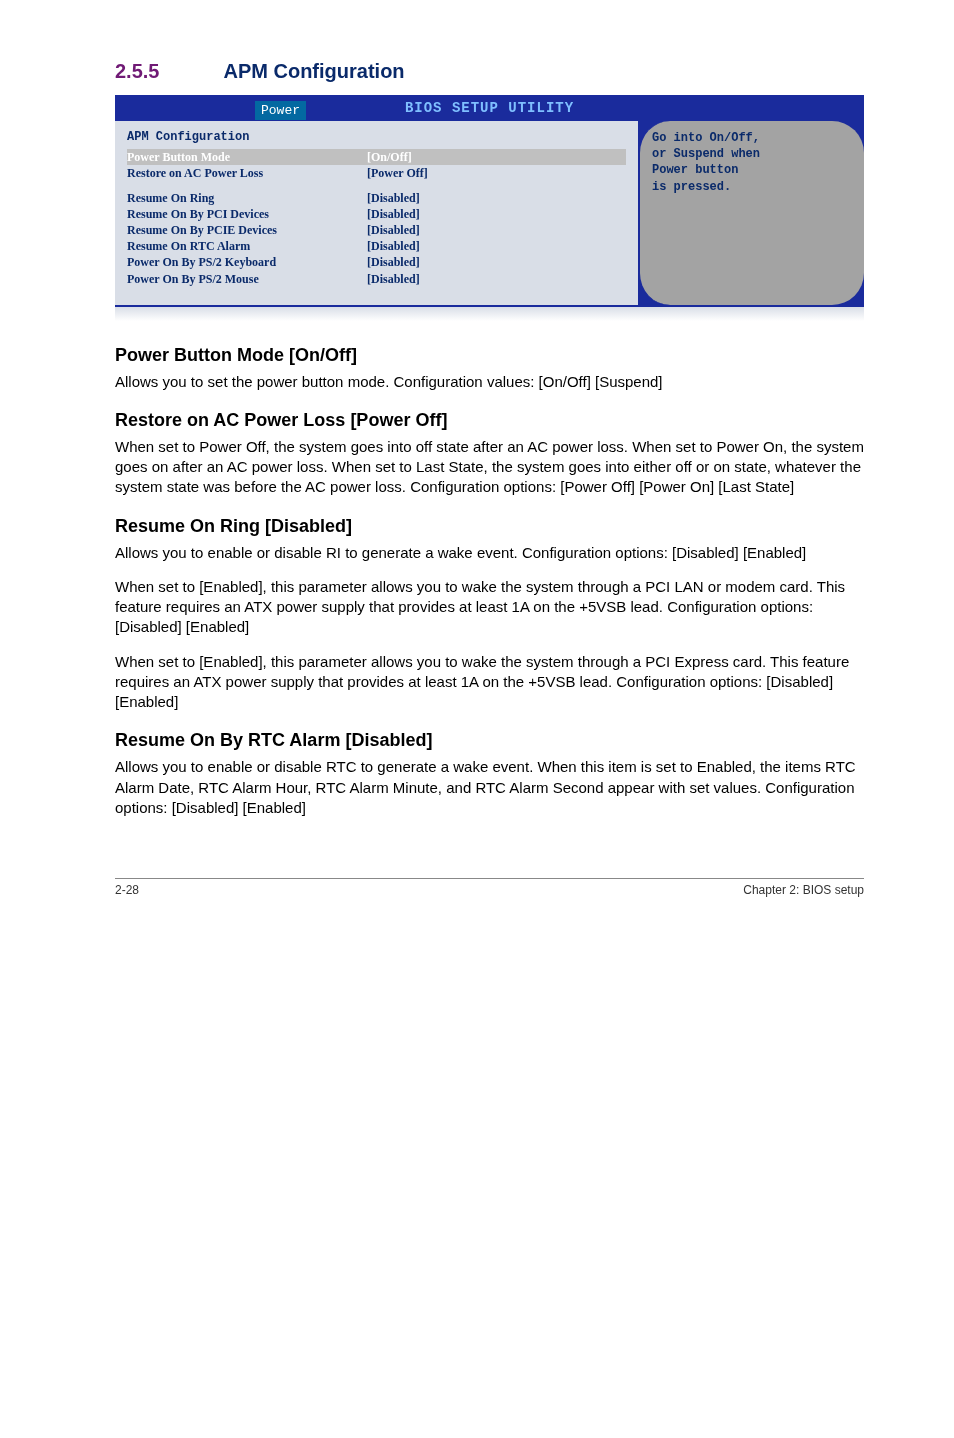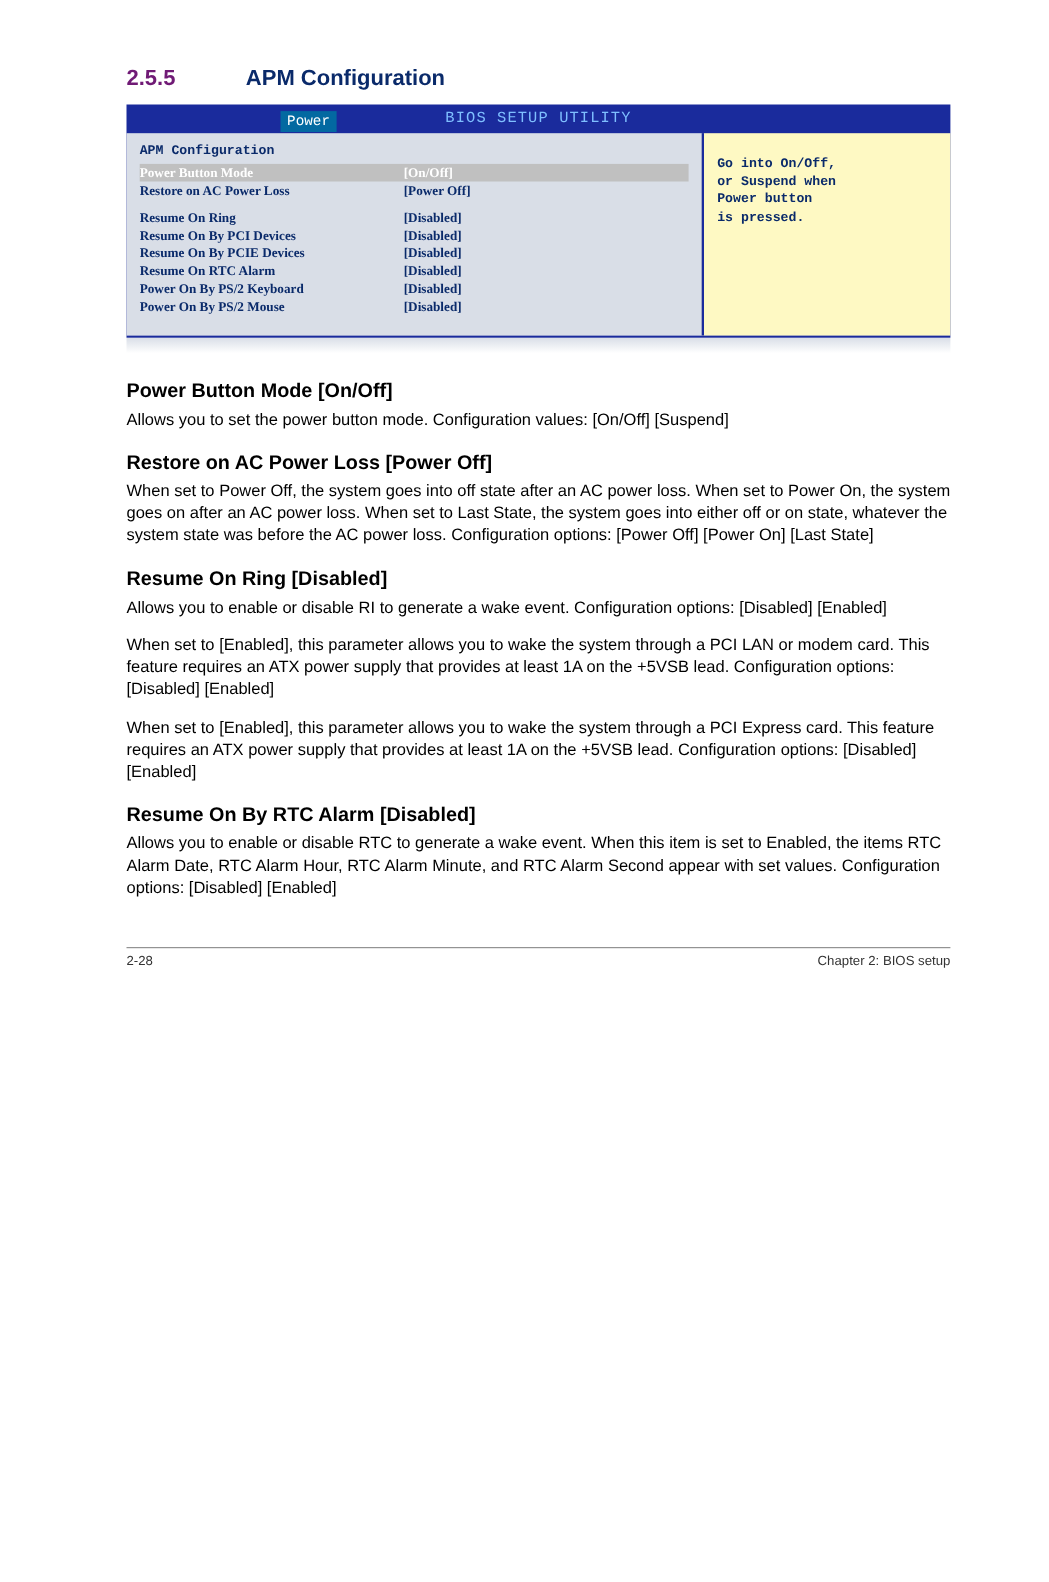--- a/index.html
+++ b/index.html
@@ -39,21 +39,21 @@
     display: flex;
     align-items: center;
     height: 26px;
     position: relative;
   }
   .bios-header-title {
     position: absolute;
     left: 50%;
     transform: translateX(-50%);
     font-family: "Courier New", monospace;
-    font-weight: normal;
+    font-weight: bold;
     font-size: 14px;
     color: #7fbfff;
     letter-spacing: 1px;
   }
   .bios-tab {
     background: #0369a1;
     color: #fff;
     font-family: "Courier New", monospace;
     font-weight: normal;
     font-size: 13px;
@@ -84,48 +84,49 @@
     font-family: Liberation Serif, serif;
   }
   .bios-left .label {
     width: 240px;
   }
   .bios-left .highlight {
     background: #c0c0c0;
     color: #fff;
   }
   .bios-right {
-    background: #fef9c3;
+    background: #a3a3a3;
     width: 200px;
-    padding: 20px 12px;
+    padding: 9px 12px;
     font-family: "Courier New", monospace;
     font-size: 12px;
     font-weight: bold;
     color: #0a2a6a;
     border-left: 2px solid #1a2b9c;
     line-height: 1.35;
+    border-radius: 32px;
   }
   .bios-bottom-fade {
     height: 14px;
     background: linear-gradient(#d9dee7, #ffffff);
     border-top: 2px solid #1a2b9c;
   }
   h2.sub {
     font-size: 18px;
     font-weight: bold;
     margin: 18px 0 6px 0;
   }
   p.body {
     font-size: 15px;
     margin: 0 0 14px 0;
     line-height: 1.35;
   }
   .footer {
     border-top: 1px solid #888;
-    margin-top: 43px;
+    margin-top: 60px;
     padding-top: 4px;
     display: flex;
     justify-content: space-between;
     font-size: 12px;
     color: #333;
   }
   .gap { height: 8px; }
 </style>
 </head>
 <body>

